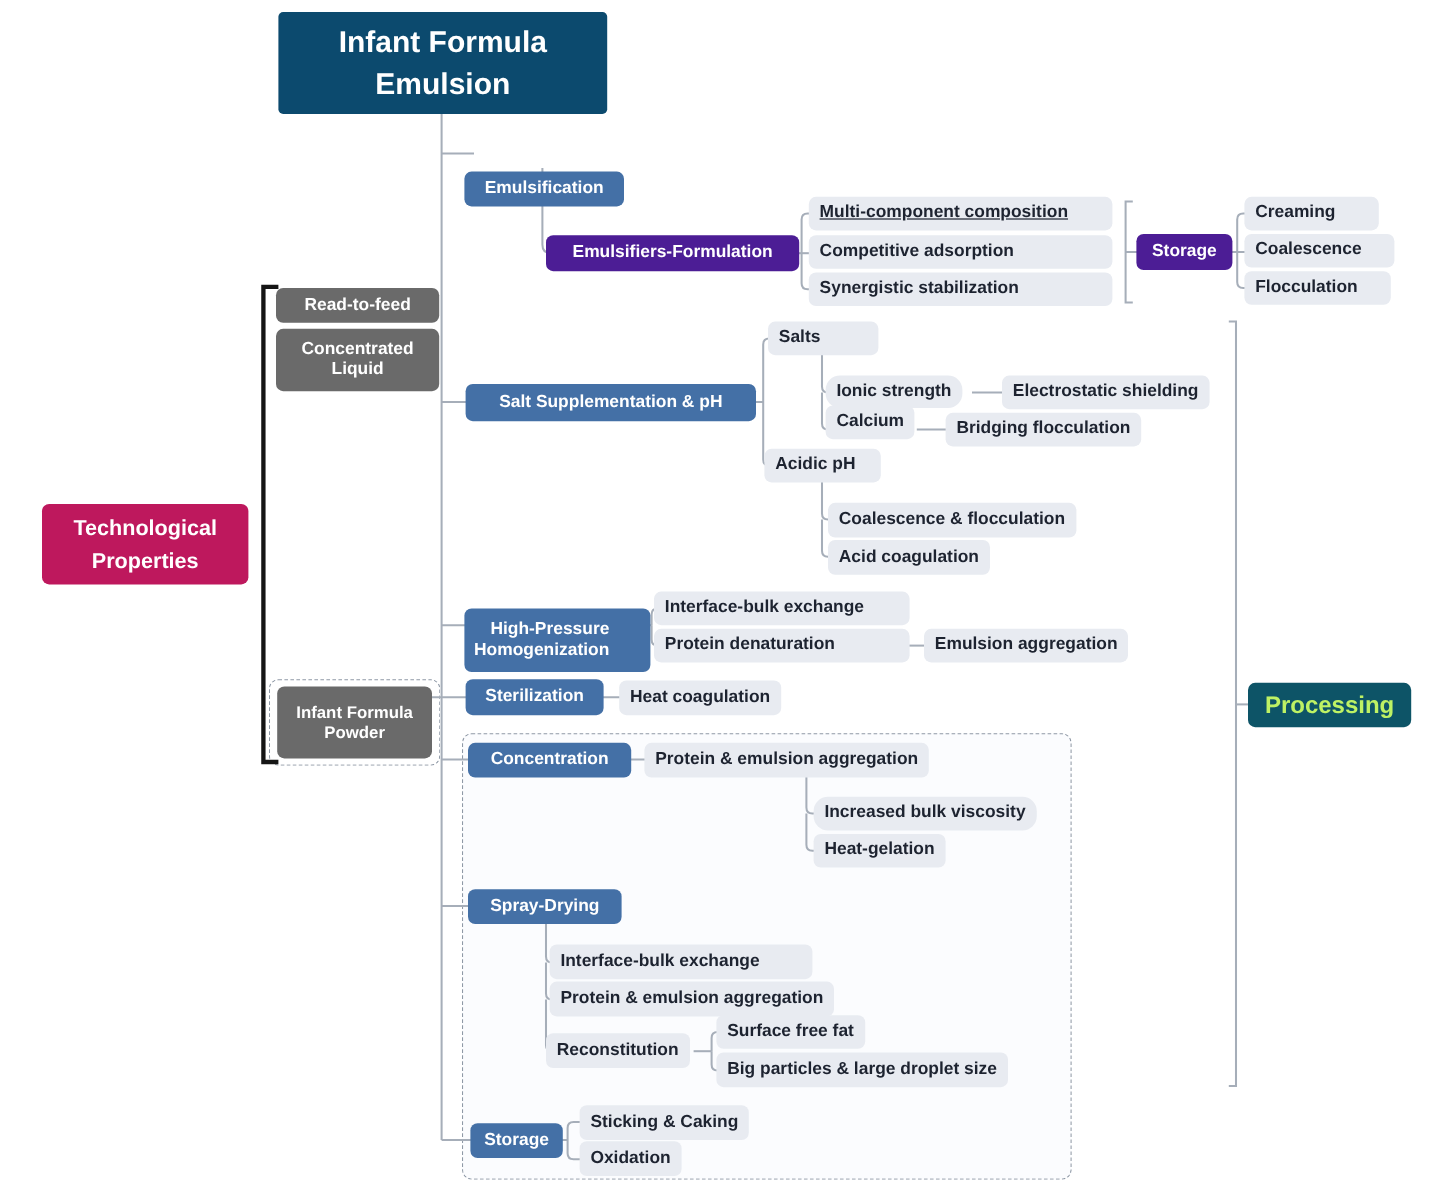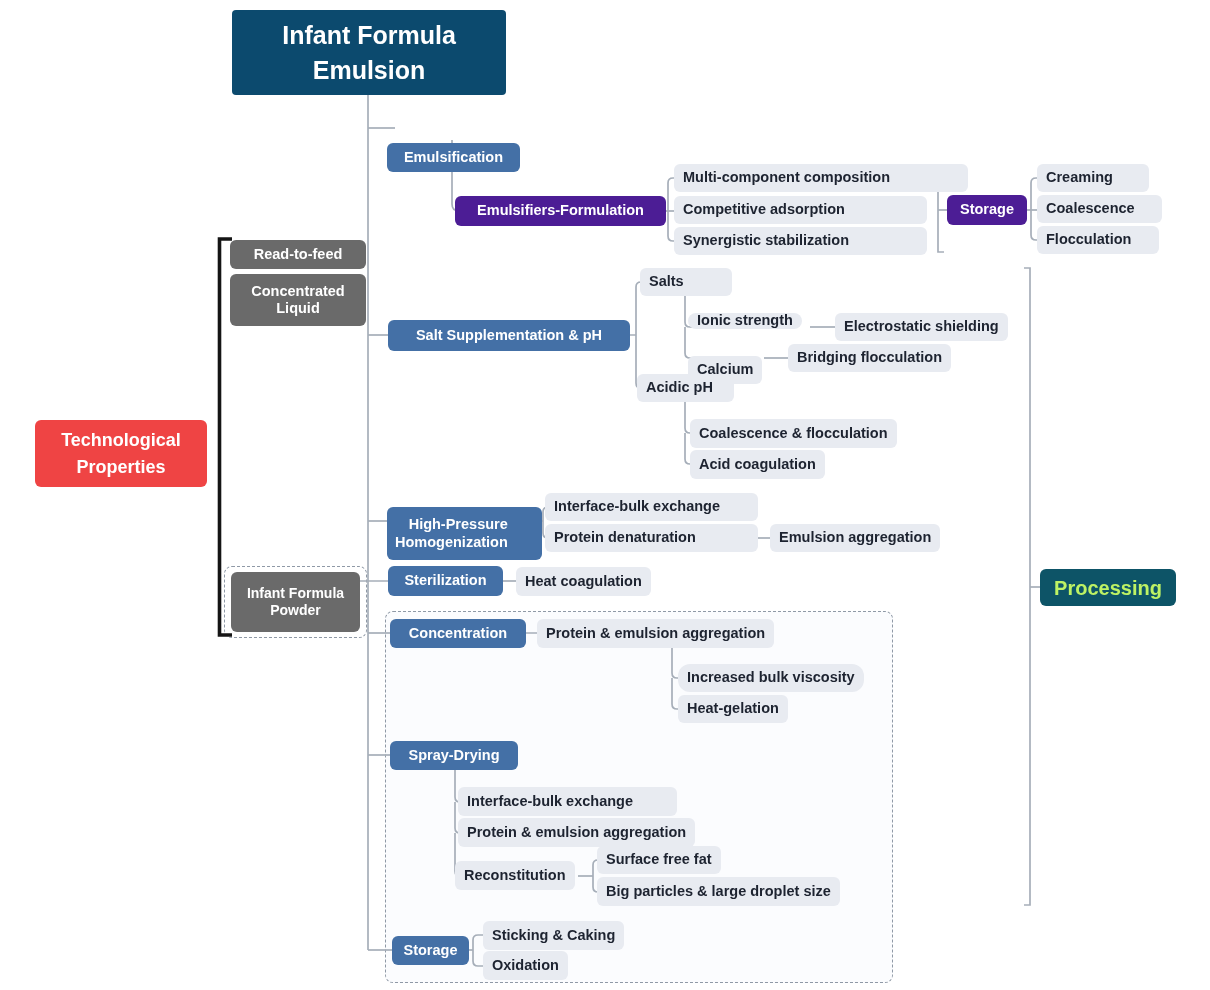--- a/index.html
+++ b/index.html
@@ -13,21 +13,21 @@
     border-radius:6px;white-space:nowrap;line-height:1.2;
   }
   .title-box{
     background:#0c4a6e;color:#ffffff;font-size:25px;justify-content:center;text-align:center;
     white-space:normal;border-radius:4px;line-height:1.4;
   }
   .blue{background:#4470a6;color:#ffffff;font-size:14.5px;justify-content:center;padding:0 8px;}
   .teal{background:#4c1d95;color:#ffffff;font-size:14.5px;justify-content:center;padding:0 8px;}
   .teal-lg{background:#0d5467;color:#bef264;font-size:20px;justify-content:center;padding:0 8px;}
   .gray{background:#6a6a6a;color:#ffffff;font-size:14.5px;justify-content:center;text-align:center;white-space:normal;}
-  .gray-lg{background:#ef4444;color:#ffffff;font-size:18px;justify-content:center;text-align:center;white-space:normal;line-height:1.5;}
+  .gray-lg{background:#be185d;color:#ffffff;font-size:18px;justify-content:center;text-align:center;white-space:normal;line-height:1.5;}
   .leaf{background:#e8ebf1;color:#1d2330;font-size:14.5px;justify-content:flex-start;padding:0 9px;}
   .prelines{white-space:pre-line;justify-content:flex-start;text-align:right;margin-top:12px;}
   .dashed{
     position:absolute;z-index:0;border:1.6px dashed #8f99a6;border-radius:8px;background:#fbfcfe;box-sizing:border-box;
   }
 </style>
 </head>
 <body>
 
 <div id="stage">
@@ -105,33 +105,33 @@
 
   <div class="node title-box" style="left:232px;top:10px;width:274px;height:85px;">Infant Formula Emulsion</div>
 
   <div class="node gray-lg" style="left:35px;top:420px;width:172px;height:67px;">Technological Properties</div>
   <div class="node gray" style="left:230px;top:240px;width:136px;height:29px;">Read-to-feed</div>
   <div class="node gray" style="left:230px;top:274px;width:136px;height:52px;">Concentrated Liquid</div>
   <div class="node gray" style="left:231px;top:572px;width:129px;height:60px;font-size:14px;">Infant Formula Powder</div>
 
   <div class="node blue" style="left:387px;top:114px;width:133px;height:29px;margin-top:29px;">Emulsification</div>
   <div class="node teal" style="left:455px;top:196px;width:211px;height:30px;">Emulsifiers-Formulation</div>
-  <div class="node leaf" style="left:674px;top:164px;width:294px;height:28px;">Multi-component composition</div>
+  <div class="node leaf" style="left:674px;top:164px;width:253px;height:28px;text-decoration:underline;">Multi-component composition</div>
   <div class="node leaf" style="left:674px;top:196px;width:253px;height:28px;">Competitive adsorption</div>
   <div class="node leaf" style="left:674px;top:227px;width:253px;height:28px;">Synergistic stabilization</div>
   <div class="node teal" style="left:947px;top:195px;width:80px;height:30px;">Storage</div>
   <div class="node leaf" style="left:1037px;top:164px;width:112px;height:28px;">Creaming</div>
   <div class="node leaf" style="left:1037px;top:195px;width:125px;height:28px;">Coalescence</div>
   <div class="node leaf" style="left:1037px;top:226px;width:122px;height:28px;">Flocculation</div>
 
   <div class="node blue" style="left:388px;top:320px;width:242px;height:31px;">Salt Supplementation &amp; pH</div>
   <div class="node leaf" style="left:640px;top:268px;width:92px;height:28px;">Salts</div>
-  <div class="node leaf" style="left:688px;top:313px;height:16px;border-radius:12px;">Ionic strength</div>
+  <div class="node leaf" style="left:688px;top:313px;height:27px;border-radius:12px;">Ionic strength</div>
   <div class="node leaf" style="left:835px;top:313px;height:28px;">Electrostatic shielding</div>
-  <div class="node leaf" style="left:688px;top:356px;height:28px;">Calcium</div>
+  <div class="node leaf" style="left:688px;top:338px;height:28px;">Calcium</div>
   <div class="node leaf" style="left:788px;top:344px;height:28px;">Bridging flocculation</div>
   <div class="node leaf" style="left:637px;top:374px;width:97px;height:28px;">Acidic pH</div>
   <div class="node leaf" style="left:690px;top:419px;height:29px;">Coalescence &amp; flocculation</div>
   <div class="node leaf" style="left:690px;top:450px;height:29px;">Acid coagulation</div>
 
   <div class="node blue prelines" style="left:387px;top:495px;width:155px;height:53px;">High-Pressure
 Homogenization</div>
   <div class="node leaf" style="left:545px;top:493px;width:213px;height:28px;">Interface-bulk exchange</div>
   <div class="node leaf" style="left:545px;top:524px;width:213px;height:28px;">Protein denaturation</div>
   <div class="node leaf" style="left:770px;top:524px;height:28px;">Emulsion aggregation</div>

